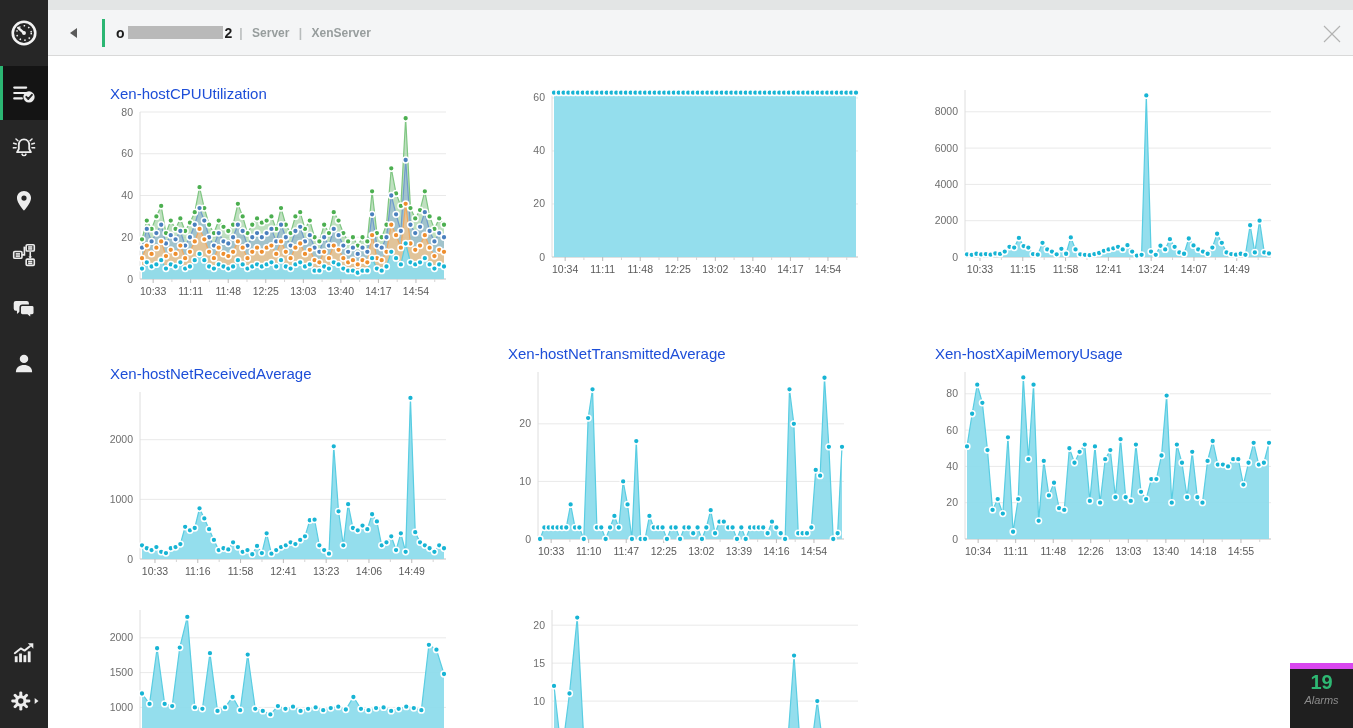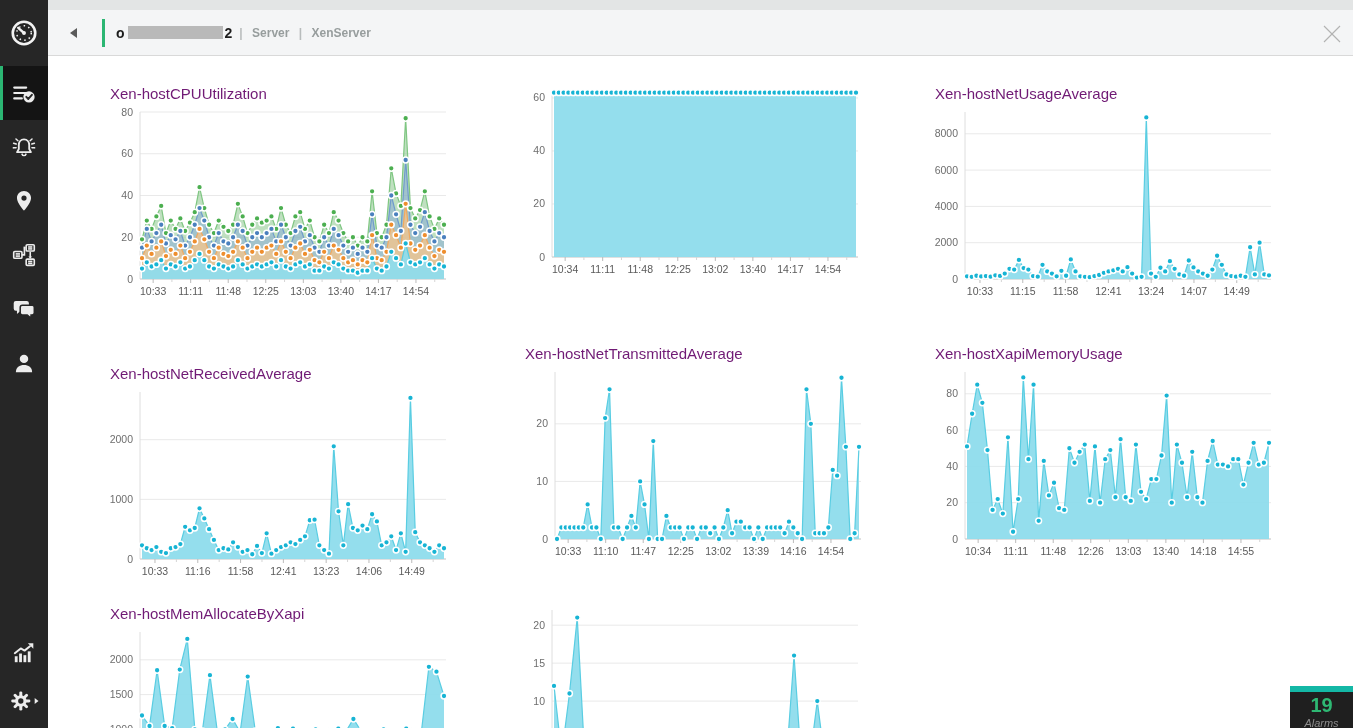--- a/index.html
+++ b/index.html
@@ -25,26 +25,26 @@
   .title-bar { width:3px; height:28px; background:#2bb673; margin-left:22px; }
   .title-wrap { margin-left:11px; display:flex; align-items:center; white-space:nowrap; }
   .title-txt { font-size:14px; font-weight:bold; color:#1c1c1c; }
   .redacted { display:inline-block; width:95px; height:13px; background:#b9b9b9; margin:0 2px 0 3px; }
   .crumb { font-size:12px; color:#979d9d; margin-left:7px;font-weight:bold; }
   .crumb .sep { margin:0 6px 0 0; color:#b8bcbc; }
   .close-btn { position:absolute; right:10px; top:13px; width:22px; height:22px; cursor:pointer; }
 
   
   .chart-card { position:absolute; width:370px; height:252px; }
-  .chart-title { font-size:15px; color:#701a75; padding-left:12px; height:22px; line-height:20px; }
+  .chart-title { font-size:15px; color:#1d4ed8; padding-left:12px; height:22px; line-height:20px; }
   .chart-card svg { display:block; }
   .chart-card svg text { font-family:"Liberation Sans", sans-serif; }
 
   
-  .alarm-badge { position:absolute; right:0; bottom:0; width:63px; height:42px; background:#1f1f1f; border-top:6px solid #14b8a6; text-align:center; cursor:pointer; z-index:30; }
+  .alarm-badge { position:absolute; right:0; bottom:0; width:63px; height:65px; background:#1f1f1f; border-top:6px solid #d946ef; text-align:center; cursor:pointer; z-index:30; }
   .alarm-count { display:block; font-size:20px; font-weight:bold; color:#2eb873; line-height:24px; margin-top:1px; }
   .alarm-label { display:block; font-size:11px; color:#8c8c8c; line-height:13px;font-style:italic; }
 </style>
 </head>
 <body>
 
 <div id="app">
 
   <div class="sidebar">
     <div class="logo">
@@ -581,21 +581,20 @@
         <circle cx="317.23809523809524" cy="8.65079365079366" r="2.9" fill="#17b4d4" stroke="#ffffff" stroke-width="1.5"></circle>
         <circle cx="322.031746031746" cy="8.65079365079366" r="2.9" fill="#17b4d4" stroke="#ffffff" stroke-width="1.5"></circle>
         <circle cx="326.8253968253968" cy="8.65079365079366" r="2.9" fill="#17b4d4" stroke="#ffffff" stroke-width="1.5"></circle>
         <circle cx="331.6190476190476" cy="8.65079365079366" r="2.9" fill="#17b4d4" stroke="#ffffff" stroke-width="1.5"></circle>
         <circle cx="336.41269841269843" cy="8.65079365079366" r="2.9" fill="#17b4d4" stroke="#ffffff" stroke-width="1.5"></circle>
         <circle cx="341.2063492063492" cy="8.65079365079366" r="2.9" fill="#17b4d4" stroke="#ffffff" stroke-width="1.5"></circle>
         <circle cx="346" cy="8.65079365079366" r="2.9" fill="#17b4d4" stroke="#ffffff" stroke-width="1.5"></circle>
       </svg>
   </div>
   <div class="chart-card" style="left:923px;top:84px">
-    <div class="chart-title">Xen-hostNetUsageAverage</div>
     <svg width="356" height="205" viewBox="0 0 356 205">
         <line x1="42" x2="348" y1="173" y2="173" stroke="#e9e9e9" stroke-width="1"></line>
         <text x="35" y="176.5" text-anchor="end" fill="#6e6e6e" font-size="10.5">0</text>
         <line x1="42" x2="348" y1="136.69565217391306" y2="136.69565217391306" stroke="#e9e9e9" stroke-width="1"></line>
         <text x="35" y="140.19565217391306" text-anchor="end" fill="#6e6e6e" font-size="10.5">2000</text>
         <line x1="42" x2="348" y1="100.3913043478261" y2="100.3913043478261" stroke="#e9e9e9" stroke-width="1"></line>
         <text x="35" y="103.8913043478261" text-anchor="end" fill="#6e6e6e" font-size="10.5">4000</text>
         <line x1="42" x2="348" y1="64.08695652173913" y2="64.08695652173913" stroke="#e9e9e9" stroke-width="1"></line>
         <text x="35" y="67.58695652173913" text-anchor="end" fill="#6e6e6e" font-size="10.5">6000</text>
         <line x1="42" x2="348" y1="27.78260869565218" y2="27.78260869565218" stroke="#e9e9e9" stroke-width="1"></line>
@@ -785,21 +784,21 @@
         <circle cx="312.44444444444446" cy="11.964285714285712" r="2.9" fill="#17b4d4" stroke="#ffffff" stroke-width="1.5"></circle>
         <circle cx="317.23809523809524" cy="146.16071428571428" r="2.9" fill="#17b4d4" stroke="#ffffff" stroke-width="1.5"></circle>
         <circle cx="322.031746031746" cy="156.3" r="2.9" fill="#17b4d4" stroke="#ffffff" stroke-width="1.5"></circle>
         <circle cx="326.8253968253968" cy="159.28214285714284" r="2.9" fill="#17b4d4" stroke="#ffffff" stroke-width="1.5"></circle>
         <circle cx="331.6190476190476" cy="162.2642857142857" r="2.9" fill="#17b4d4" stroke="#ffffff" stroke-width="1.5"></circle>
         <circle cx="336.41269841269843" cy="165.84285714285716" r="2.9" fill="#17b4d4" stroke="#ffffff" stroke-width="1.5"></circle>
         <circle cx="341.2063492063492" cy="159.28214285714284" r="2.9" fill="#17b4d4" stroke="#ffffff" stroke-width="1.5"></circle>
         <circle cx="346" cy="162.2642857142857" r="2.9" fill="#17b4d4" stroke="#ffffff" stroke-width="1.5"></circle>
       </svg>
   </div>
-  <div class="chart-card" style="left:513px;top:344px">
+  <div class="chart-card" style="left:496px;top:344px">
     <div class="chart-title">Xen-hostNetTransmittedAverage</div>
     <svg width="356" height="205" viewBox="0 0 356 205">
         <line x1="42" x2="348" y1="173" y2="173" stroke="#e9e9e9" stroke-width="1"></line>
         <text x="35" y="176.5" text-anchor="end" fill="#6e6e6e" font-size="10.5">0</text>
         <line x1="42" x2="348" y1="115.41379310344827" y2="115.41379310344827" stroke="#e9e9e9" stroke-width="1"></line>
         <text x="35" y="118.91379310344827" text-anchor="end" fill="#6e6e6e" font-size="10.5">10</text>
         <line x1="42" x2="348" y1="57.82758620689654" y2="57.82758620689654" stroke="#e9e9e9" stroke-width="1"></line>
         <text x="35" y="61.32758620689654" text-anchor="end" fill="#6e6e6e" font-size="10.5">20</text>
         <line x1="42" x2="42" y1="6" y2="173" stroke="#dedede"></line>
         <line x1="42" x2="348" y1="173" y2="173" stroke="#cccccc"></line>
@@ -998,21 +997,20 @@
         <circle cx="315.2881355932204" cy="93.13043478260869" r="2.9" fill="#17b4d4" stroke="#ffffff" stroke-width="1.5"></circle>
         <circle cx="320.40677966101697" cy="118.54347826086956" r="2.9" fill="#17b4d4" stroke="#ffffff" stroke-width="1.5"></circle>
         <circle cx="325.52542372881356" cy="96.76086956521739" r="2.9" fill="#17b4d4" stroke="#ffffff" stroke-width="1.5"></circle>
         <circle cx="330.64406779661016" cy="76.79347826086956" r="2.9" fill="#17b4d4" stroke="#ffffff" stroke-width="1.5"></circle>
         <circle cx="335.76271186440675" cy="98.57608695652175" r="2.9" fill="#17b4d4" stroke="#ffffff" stroke-width="1.5"></circle>
         <circle cx="340.8813559322034" cy="96.76086956521739" r="2.9" fill="#17b4d4" stroke="#ffffff" stroke-width="1.5"></circle>
         <circle cx="346" cy="76.79347826086956" r="2.9" fill="#17b4d4" stroke="#ffffff" stroke-width="1.5"></circle>
       </svg>
   </div>
   <div class="chart-card" style="left:98px;top:604px">
-    <div class="chart-title">Xen-hostMemAllocateByXapi</div>
     <svg width="356" height="205" viewBox="0 0 356 205">
         <line x1="42" x2="348" y1="103.41666666666666" y2="103.41666666666666" stroke="#e9e9e9" stroke-width="1"></line>
         <text x="35" y="106.91666666666666" text-anchor="end" fill="#6e6e6e" font-size="10.5">1000</text>
         <line x1="42" x2="348" y1="68.625" y2="68.625" stroke="#e9e9e9" stroke-width="1"></line>
         <text x="35" y="72.125" text-anchor="end" fill="#6e6e6e" font-size="10.5">1500</text>
         <line x1="42" x2="348" y1="33.83333333333333" y2="33.83333333333333" stroke="#e9e9e9" stroke-width="1"></line>
         <text x="35" y="37.33333333333333" text-anchor="end" fill="#6e6e6e" font-size="10.5">2000</text>
         <line x1="42" x2="42" y1="6" y2="173" stroke="#dedede"></line>
         <line x1="42" x2="348" y1="173" y2="173" stroke="#cccccc"></line>
         <path d="M44 89.5 L51.55 99.9375 L59.1 44.27083333333333 L66.65 99.9375 L74.2 102.02499999999999 L81.75 43.574999999999996 L89.3 12.958333333333327 L96.85 103.41666666666666 L104.4 104.80833333333334 L111.95 49.14166666666666 L119.5 106.89583333333334 L127.05000000000001 103.41666666666666 L134.6 92.97916666666666 L142.15 106.2 L149.7 50.53333333333334 L157.25 104.80833333333334 L164.8 106.89583333333334 L172.35 110.375 L179.9 102.02499999999999 L187.45 104.80833333333334 L195 102.72083333333332 L202.55 106.89583333333334 L210.10000000000002 104.80833333333334 L217.64999999999998 103.41666666666666 L225.2 106.2 L232.75 104.1125 L240.3 102.72083333333332 L247.85000000000002 105.50416666666666 L255.39999999999998 92.97916666666666 L262.95 104.80833333333334 L270.5 106.2 L278.05 104.1125 L285.6 103.41666666666666 L293.15 106.89583333333334 L300.7 104.80833333333334 L308.25 102.72083333333332 L315.8 104.1125 L323.35 106.2 L330.9 40.79166666666667 L338.45 45.66250000000001 L346 70.01666666666667 L346 173 L44 173 Z" fill="rgba(142,220,236,0.95)" stroke="none"></path>

